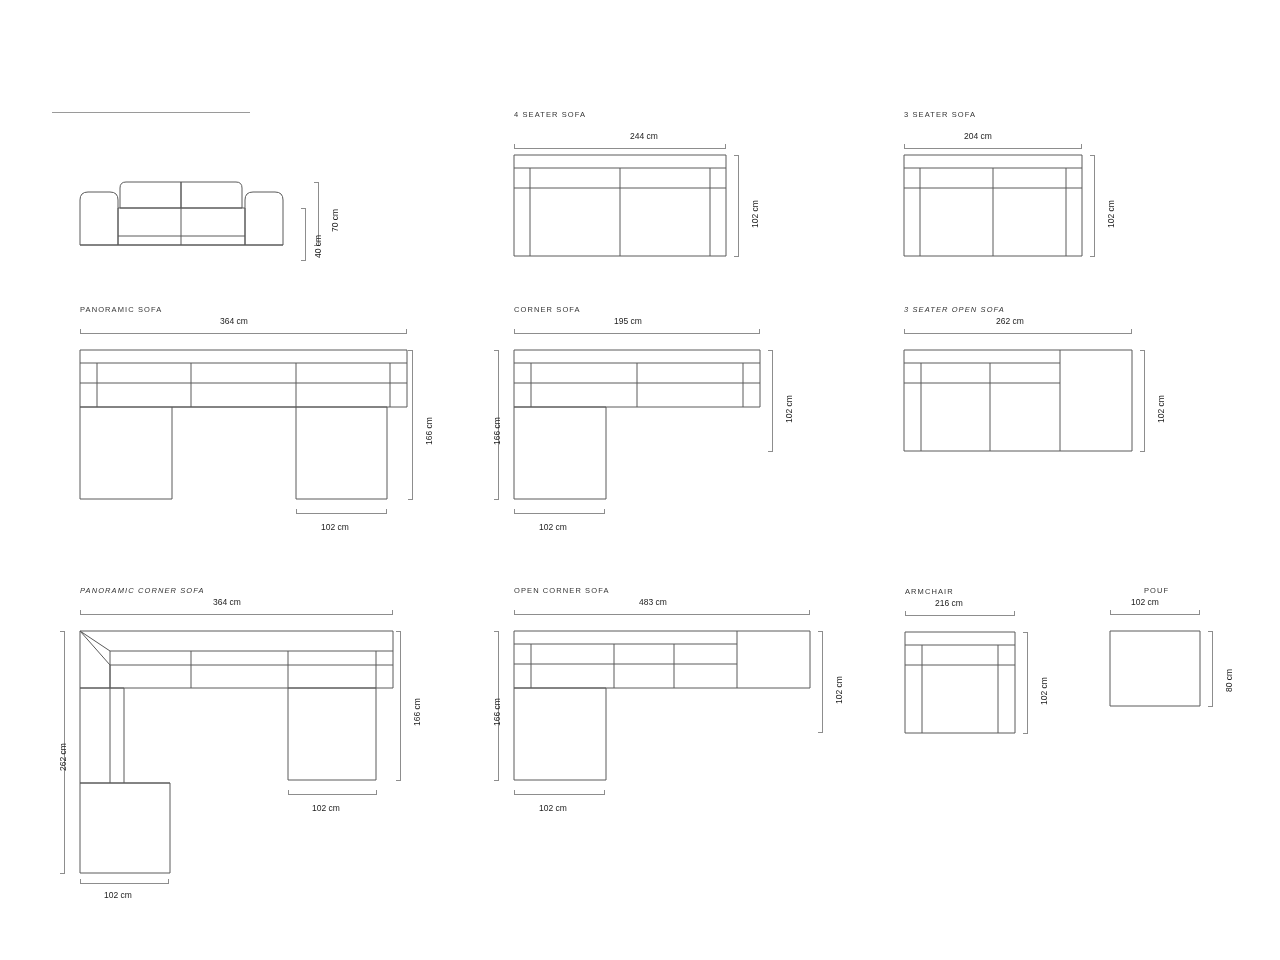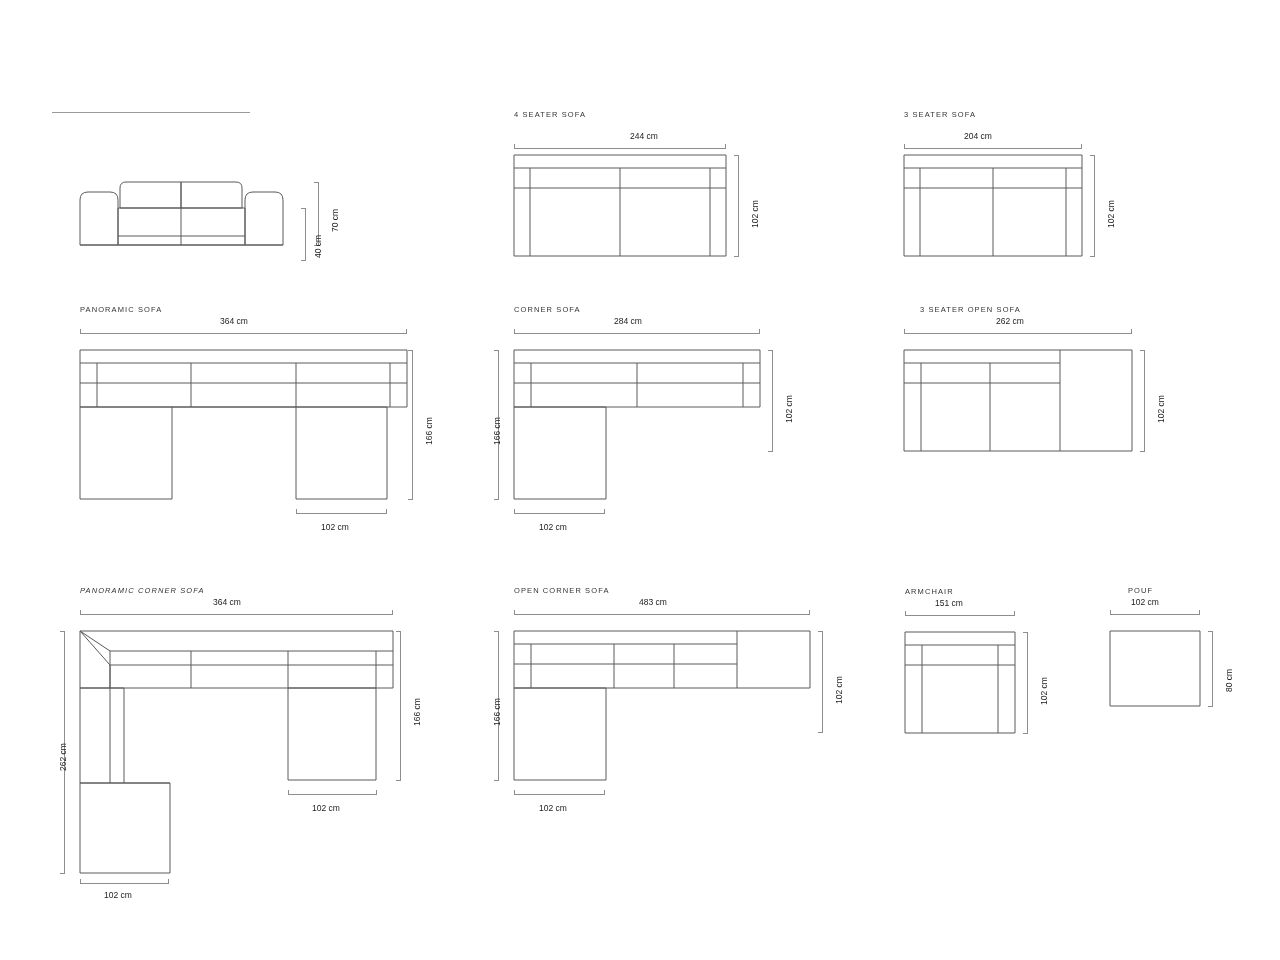--- a/index.html
+++ b/index.html
@@ -220,21 +220,21 @@
     <div class="tick-v" style="left:306px; top:204px;"></div>
     <div class="dim" style="left:241px; top:217px;">102 cm</div>
   </div>
 
   <div class="panel" style="left:514px; top:305px;">
     <div class="panel-label" style="left:0; top:0;">CORNER SOFA</div>
 
     <div class="lead-h" style="left:0; top:28px; width:246px;"></div>
     <div class="tick-v" style="left:0; top:24px;"></div>
     <div class="tick-v" style="left:245px; top:24px;"></div>
-    <div class="dim" style="left:100px; top:11px;">284 cm</div>
+    <div class="dim" style="left:100px; top:11px;">195 cm</div>
 
     <svg class="draw" width="265" height="215" style="top:45px;">
 
       <rect x="0" y="0" width="246" height="57"></rect>
       <line x1="0" y1="13" x2="246" y2="13"></line>
       <line x1="0" y1="33" x2="246" y2="33"></line>
       <line x1="17" y1="13" x2="17" y2="57"></line>
       <line x1="229" y1="13" x2="229" y2="57"></line>
       <line x1="123" y1="13" x2="123" y2="57"></line>
 
@@ -251,21 +251,21 @@
     <div class="tick-h" style="left:254px; top:146px;"></div>
     <div class="dim vert" style="left:270px; top:118px;">102 cm</div>
 
     <div class="lead-h" style="left:0; top:208px; width:91px;"></div>
     <div class="tick-v" style="left:0; top:204px;"></div>
     <div class="tick-v" style="left:90px; top:204px;"></div>
     <div class="dim" style="left:25px; top:217px;">102 cm</div>
   </div>
 
   <div class="panel" style="left:904px; top:305px;">
-    <div class="panel-label" style="left:16px; top:0;">3 SEATER OPEN SOFA</div>
+    <div class="panel-label" style="left:0; top:0;font-style:italic;">3 SEATER OPEN SOFA</div>
 
     <div class="lead-h" style="left:0; top:28px; width:228px;"></div>
     <div class="tick-v" style="left:0; top:24px;"></div>
     <div class="tick-v" style="left:227px; top:24px;"></div>
     <div class="dim" style="left:92px; top:11px;">262 cm</div>
 
     <svg class="draw" width="245" height="120" style="top:45px;">
       <rect x="0" y="0" width="228" height="101"></rect>
       <line x1="0" y1="13" x2="156" y2="13"></line>
       <line x1="0" y1="33" x2="156" y2="33"></line>
@@ -369,38 +369,38 @@
     <div class="tick-v" style="left:90px; top:204px;"></div>
     <div class="dim" style="left:25px; top:217px;">102 cm</div>
   </div>
 
   <div class="panel" style="left:905px; top:587px;">
     <div class="panel-label" style="left:0; top:0;">ARMCHAIR</div>
 
     <div class="lead-h" style="left:0; top:28px; width:110px;"></div>
     <div class="tick-v" style="left:0; top:24px;"></div>
     <div class="tick-v" style="left:109px; top:24px;"></div>
-    <div class="dim" style="left:30px; top:11px;">151 cm</div>
+    <div class="dim" style="left:30px; top:11px;">216 cm</div>
 
     <svg class="draw" width="125" height="115" style="top:45px;">
       <rect x="0" y="0" width="110" height="101"></rect>
       <line x1="0" y1="13" x2="110" y2="13"></line>
       <line x1="0" y1="33" x2="110" y2="33"></line>
       <line x1="17" y1="13" x2="17" y2="101"></line>
       <line x1="93" y1="13" x2="93" y2="101"></line>
     </svg>
 
     <div class="lead-v" style="left:122px; top:45px; height:101px;"></div>
     <div class="tick-h" style="left:118px; top:45px;"></div>
     <div class="tick-h" style="left:118px; top:146px;"></div>
     <div class="dim vert" style="left:134px; top:118px;">102 cm</div>
   </div>
 
   <div class="panel" style="left:1110px; top:586px;">
-    <div class="panel-label" style="left:0; top:0;padding-left:18px;">POUF</div>
+    <div class="panel-label" style="left:16px; top:0;padding-left:18px;">POUF</div>
 
     <div class="lead-h" style="left:0; top:28px; width:90px;"></div>
     <div class="tick-v" style="left:0; top:24px;"></div>
     <div class="tick-v" style="left:89px; top:24px;"></div>
     <div class="dim" style="left:21px; top:11px;">102 cm</div>
 
     <svg class="draw" width="105" height="95" style="top:45px;">
       <rect x="0" y="0" width="90" height="75"></rect>
     </svg>
 

